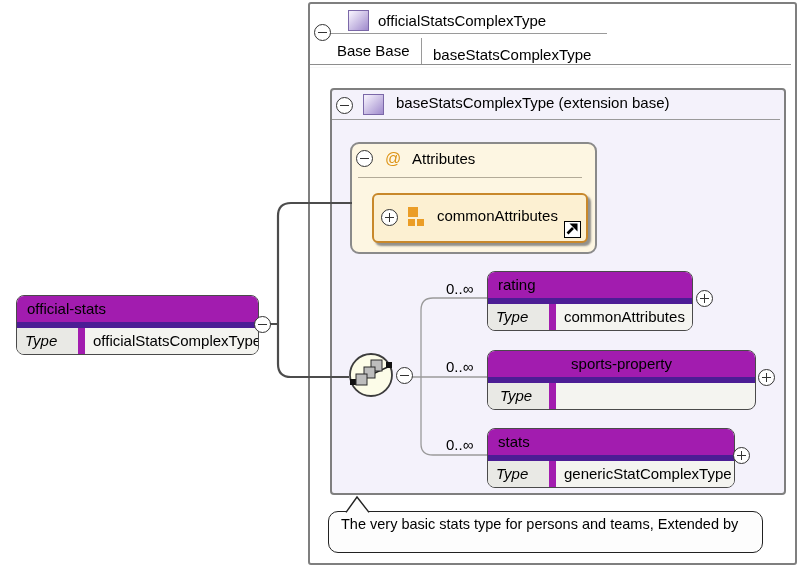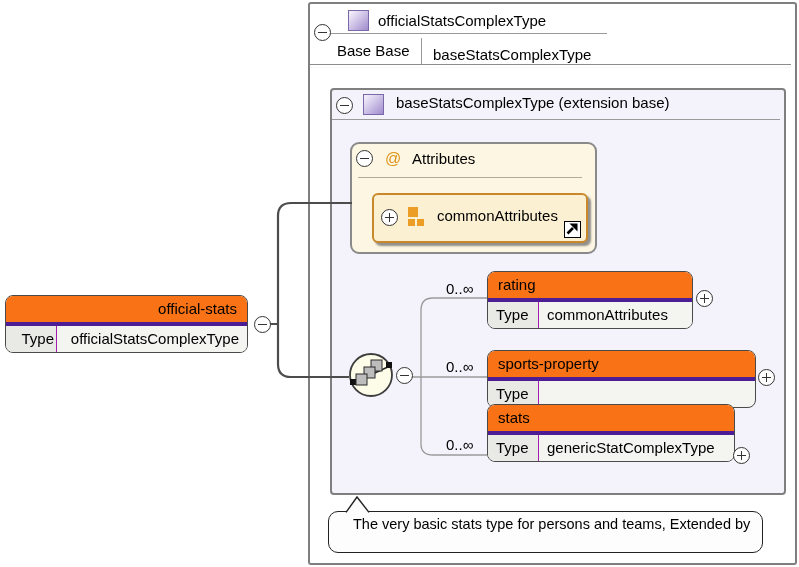--- a/index.html
+++ b/index.html
@@ -55,35 +55,35 @@
     content:"";position:absolute;top:3px;bottom:3px;left:50%;width:1px;margin-left:-1px;background:#333;
   }
 
   
   .ebox{
     border:1px solid #4a4a4a;border-radius:8px;overflow:hidden;
     background:#f4f4f0;z-index:6;
   }
   .ebox-header{
     height:26px;line-height:26px;padding:0 10px;
-    background:#f97316;border-bottom:4px solid #4c1d95;white-space:nowrap;
+    background:#a21caf;border-bottom:6px solid #4c1d95;white-space:nowrap;
   }
   .ebox-row{display:flex;height:26px;line-height:26px;}
   .ebox-type-label{
-    width:40px;padding:0 2px 0 8px;background:#e9e9e5;border-right:1px solid #a21caf;flex:none;
+    width:40px;padding:0 13px 0 8px;background:#e9e9e5;border-right:7px solid #a21caf;flex:none;font-style:italic;
   }
   .ebox-type-value{flex:1;padding:0 8px;background:#f4f4f0;white-space:nowrap;}
 
   .mult{z-index:6;white-space:nowrap;}
 
   
   .annotation{
     left:328px;top:511px;width:435px;height:42px;
     background:#fdfdfd;border:1.4px solid #222;border-radius:10px;z-index:6;
-    padding:2px 0 0 16px;box-sizing:border-box;
+    padding:2px 0 0 4px;box-sizing:border-box;
   }
   .annotation div{padding:1px 8px;font-size:14.5px;line-height:18px;white-space:nowrap;}
 
   
   .attr-group-icon{width:20px;height:20px;z-index:6;}
   .attr-group-icon i{position:absolute;background:#eb9d26;}
   .attr-group-icon .sq1{left:2px;top:1px;width:10px;height:10px;}
   .attr-group-icon .sq2{left:2px;top:13px;width:7px;height:7px;}
   .attr-group-icon .sq3{left:11px;top:13px;width:7px;height:7px;}
 
@@ -131,50 +131,50 @@
     <i class="sq3"></i>
 </div>
 <div class="abs hdr-title" style="left:437px;top:205px;">commonAttributes</div>
 <div class="abs link-arrow">
   <svg width="14" height="14" viewBox="0 0 14 14" style="display:block;">
     <path d="M2.5 11.5 L8 6" stroke="#000" stroke-width="2.6" fill="none"></path>
     <path d="M4.5 1.5 H12.5 V9.5 Z" fill="#000"></path>
   </svg>
 </div>
 
-<div class="abs ebox" style="left:5px;top:295px;width:241px;text-align:right;">
+<div class="abs ebox" style="left:16px;top:295px;width:241px;">
   <div class="ebox-header">official-stats</div>
   <div class="ebox-row">
     <span class="ebox-type-label">Type</span>
     <span class="ebox-type-value">officialStatsComplexType</span>
   </div>
 </div>
 <div class="abs toggle" style="left:254px;top:316px;"></div>
 
 <div class="abs mult" style="left:446px;top:280px;">0..∞</div>
 <div class="abs ebox" style="left:487px;top:271px;width:204px;">
   <div class="ebox-header">rating</div>
   <div class="ebox-row">
     <span class="ebox-type-label">Type</span>
     <span class="ebox-type-value">commonAttributes</span>
   </div>
 </div>
 <div class="abs toggle plus" style="left:696px;top:290px;"></div>
 
 <div class="abs mult" style="left:446px;top:358px;">0..∞</div>
-<div class="abs ebox" style="left:487px;top:350px;width:267px;">
+<div class="abs ebox" style="left:487px;top:350px;width:267px;text-align:center;">
   <div class="ebox-header">sports-property</div>
   <div class="ebox-row">
     <span class="ebox-type-label">Type</span>
   </div>
 </div>
 <div class="abs toggle plus" style="left:758px;top:369px;"></div>
 
 <div class="abs mult" style="left:446px;top:436px;">0..∞</div>
-<div class="abs ebox" style="left:487px;top:404px;width:246px;">
+<div class="abs ebox" style="left:487px;top:428px;width:246px;">
   <div class="ebox-header">stats</div>
   <div class="ebox-row">
     <span class="ebox-type-label">Type</span>
     <span class="ebox-type-value">genericStatComplexType</span>
   </div>
 </div>
 <div class="abs toggle plus" style="left:733px;top:447px;"></div>
 
 <svg class="abs overlay">
 

